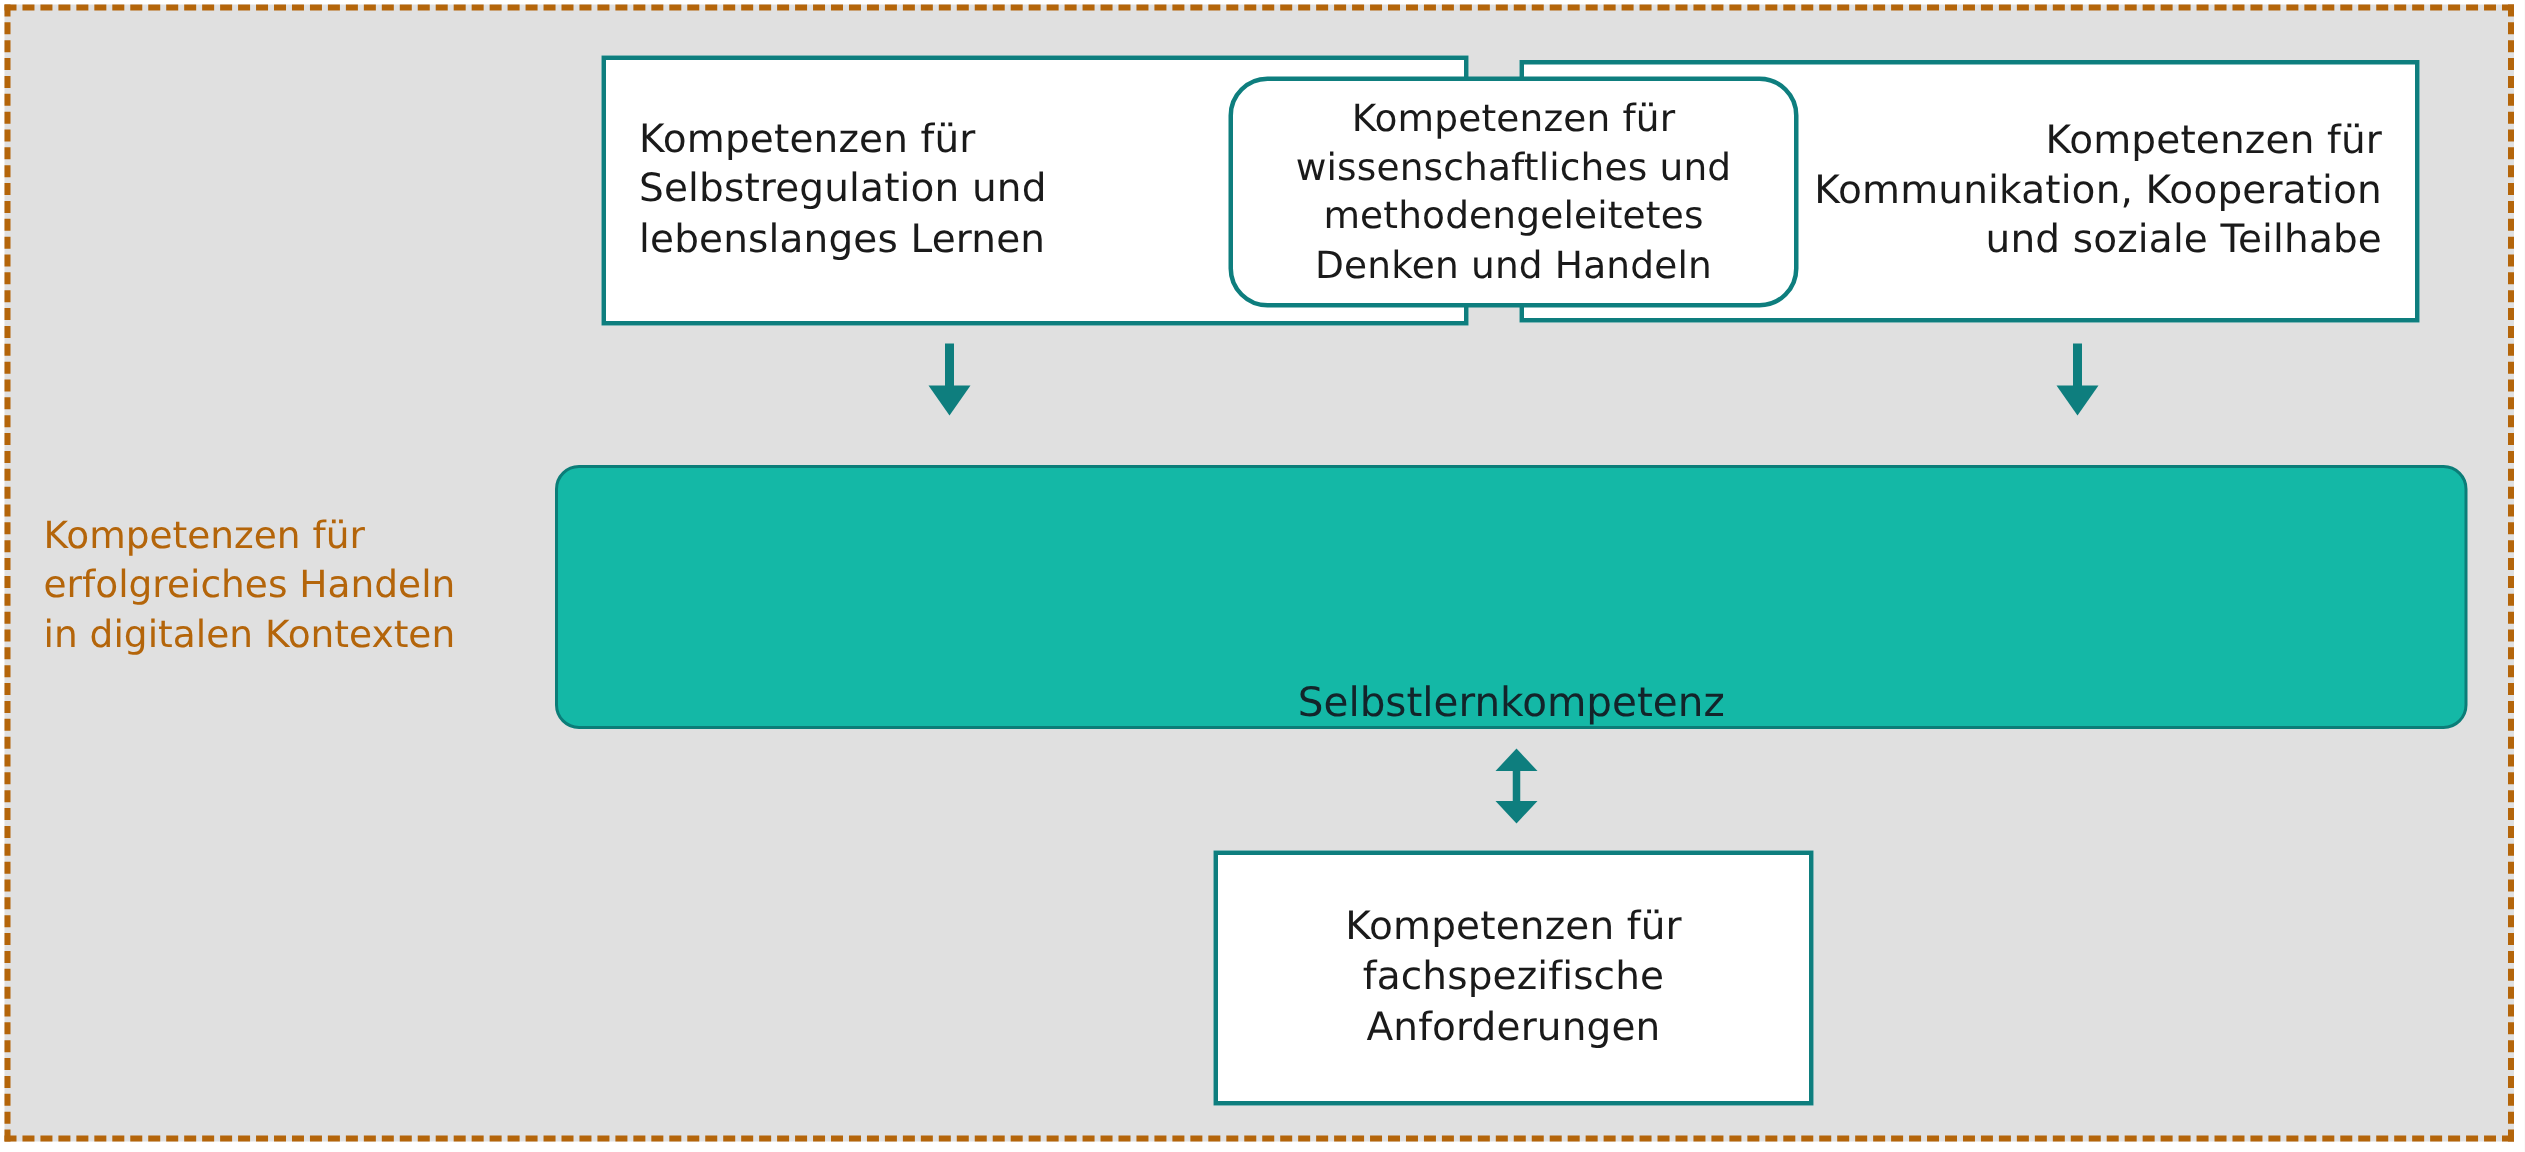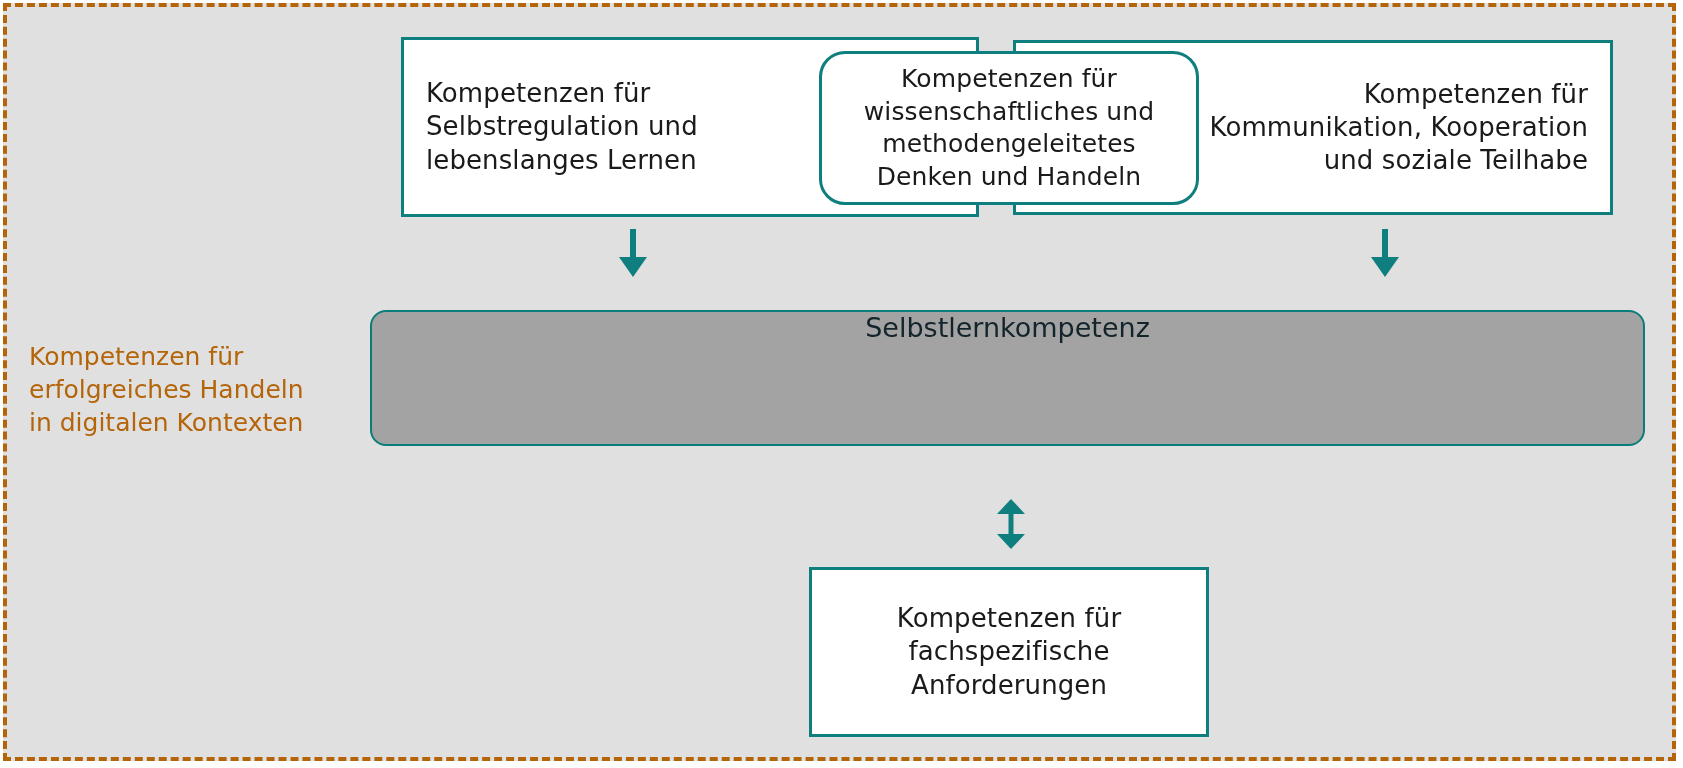--- a/index.html
+++ b/index.html
@@ -82,27 +82,27 @@
     line-height: 1.30;
   }
   #box-wissenschaftlich .txt { text-align: center; padding: 0 14px; }
 
   
   #box-selbstlernkompetenz {
     position: absolute;
     left: 363px;
     top: 303px;
     width: 1275px;
-    height: 136px;
-    background: #a3a3a3;
+    height: 176px;
+    background: #14b8a6;
     border: 2px solid #0b7d78;
     border-radius: 16px;
     box-sizing: border-box;
     display: flex;
-    align-items: flex-start;
+    align-items: flex-end;
     justify-content: center;
     color: #13242a;
     font-size: 27px;
   }
 
   
   #box-fachspezifisch {
     left: 802px;
     top: 560px;
     width: 400px;

